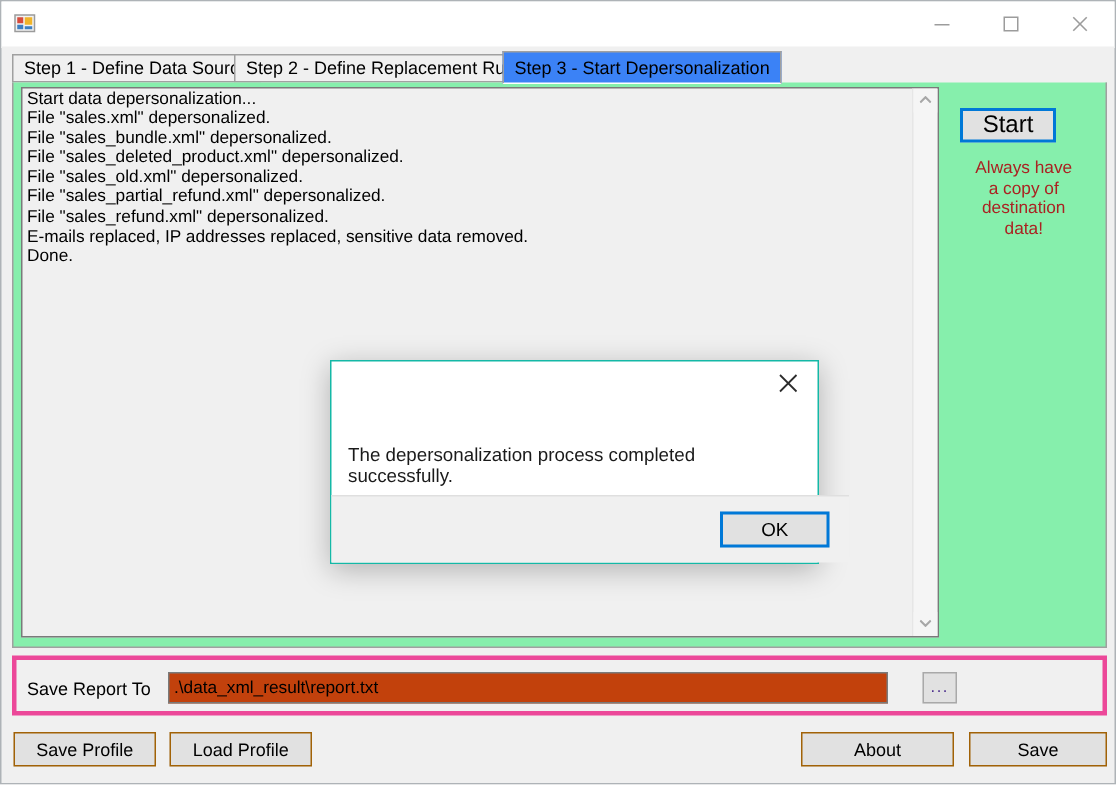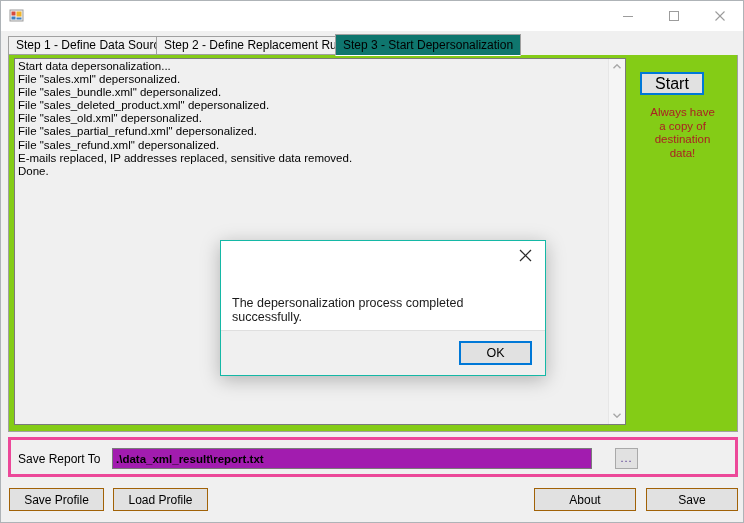--- a/index.html
+++ b/index.html
@@ -81,38 +81,38 @@
     line-height: 17px;
     text-align: center;
     color: #000;
     white-space: nowrap;
     padding: 0 7px;
   }
   .tab.active {
     top: 0px;
     height: 22px;
     line-height: 20px;
-    background: #0f766e;
+    background: #3b82f6;
     border-bottom: 1px solid #ffffff;
     z-index: 3;
   }
   #tab-0 { left: 0px; }
   #tab-1 { left: 148px; }
   #tab-2 { left: 327px; }
 
   
   #tabpage {
     position: absolute;
     left: 7px; top: 54px;
     width: 730px;
     height: 377px;
     box-sizing: border-box;
     border: 1px solid #a0a0a0;
     border-top: none;
-    background: #84cc16;
+    background: #86efac;
   }
 
   
   #logbox {
     position: absolute;
     left: 5px; top: 3px;
     width: 612px;
     height: 367px;
     box-sizing: border-box;
     border: 1px solid #7a7a7a;
@@ -197,27 +197,26 @@
     font-size: 12px;
     color: #000;
     white-space: nowrap;
   }
   #report-input {
     position: absolute;
     left: 101px; top: 8px;
     width: 480px; height: 21px;
     box-sizing: border-box;
     border: 1px solid #7a7a7a;
-    background: #a21caf;
+    background: #c2410c;
     font-family: "Liberation Sans", sans-serif;
     font-size: 11.5px;
     color: #000;
     padding: 0 3px;
     outline: none;
-    font-weight: bold;
   }
   #browse-button {
     position: absolute;
     left: 604px; top: 8px;
     width: 23px; height: 21px;
     box-sizing: border-box;
     border: 1px solid #a9a9a9;
     background: #e1e1e1;
     font-size: 11px;
     color: #4b2d8c;
@@ -285,20 +284,21 @@
     color: #1a1a1a;
     font-family: "Liberation Sans", sans-serif;
   }
   #dialog-footer {
     position: absolute;
     left: 0; bottom: 0;
     width: 324px;
     height: 44px;
     background: #f0f0f0;
     border-top: 1px solid #dfdfdf;
+    padding-left: 21px;
   }
   #dialog-ok {
     position: absolute;
     right: 13px; top: 10px;
     width: 73px; height: 24px;
     box-sizing: border-box;
     border: 2px solid #0078d7;
     background: #e1e1e1;
     font-family: "Liberation Sans", sans-serif;
     font-size: 12.5px;

